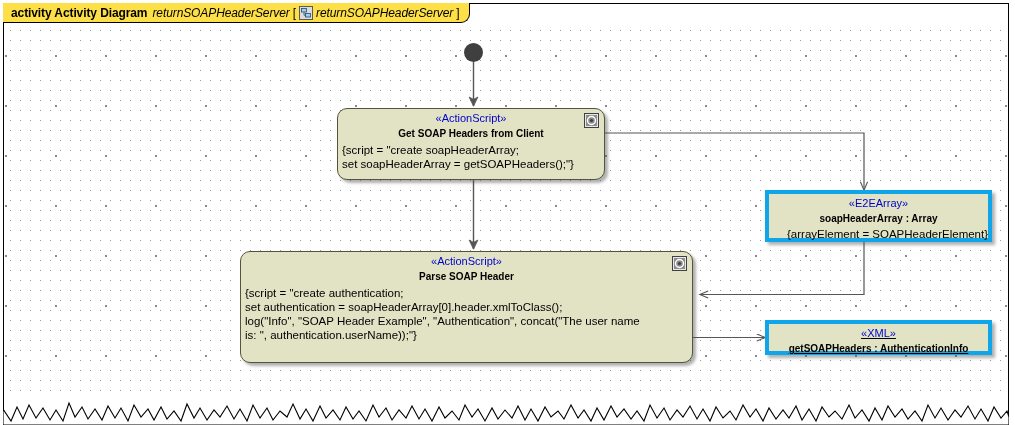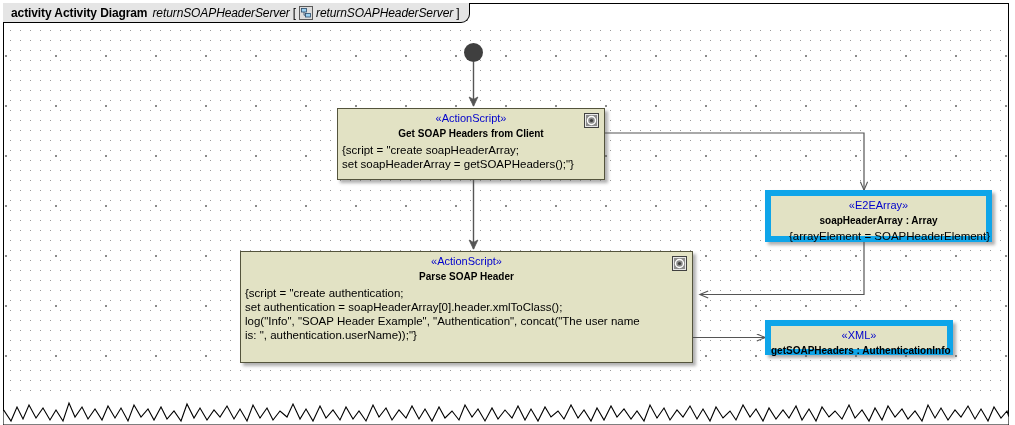--- a/index.html
+++ b/index.html
@@ -56,21 +56,21 @@
   
   #header-tab {
     position: absolute;
     left: 3px;
     top: 3px;
     height: 20px;
     border: 1px solid #000000;
     border-left: none;
     border-top: none;
     border-radius: 0 0 9px 0;
-    background: #e5e5e5;
+    background: #fde047;
     padding: 0 9px 0 8px;
     display: flex;
     align-items: center;
     box-sizing: border-box;
     white-space: nowrap;
   }
   .hdr-bold {
     font-size: 12px;
     font-weight: bold;
     color: #000000;
@@ -124,28 +124,28 @@
     left: 0; top: 0;
     width: 1015px; height: 425px;
     pointer-events: none;
   }
 
   
   .action-node {
     position: absolute;
     background: #e2e2c4;
     border: 1px solid #54543c;
-    border-radius: 0;
+    border-radius: 10px;
     box-shadow: 3px 3px 3px rgba(80,80,80,0.45);
     box-sizing: border-box;
   }
   .object-node {
     position: absolute;
     background: #e2e2c4;
-    border: 6px solid #0ea5e9;
+    border: 4px solid #0ea5e9;
     box-shadow: 3px 3px 3px rgba(80,80,80,0.45);
     box-sizing: border-box;
   }
   .stereotype {
     text-align: center;
     color: #0000cc;
     font-size: 11px;
     line-height: 13px;
     padding-top: 3px;
     white-space: nowrap;
@@ -266,21 +266,21 @@
 log("Info", "SOAP Header Example", "Authentication", concat("The user name
 is: ", authentication.userName));"}</div>
   </div>
 
   <div class="object-node" style="left:765px; top:190px; width:227px; height:52px;">
     <div class="stereotype">«E2EArray»</div>
     <div class="node-name">soapHeaderArray : Array</div>
     <div class="obj-constraint">{arrayElement = SOAPHeaderElement}</div>
   </div>
 
-  <div class="object-node" style="left:765px; top:320px; width:188px; height:35px;">
+  <div class="object-node" style="left:765px; top:320px; width:227px; height:35px;text-decoration:underline;">
     <div class="stereotype">«XML»</div>
     <div class="node-name">getSOAPHeaders : AuthenticationInfo</div>
   </div>
 
   <div id="torn">
     <svg width="1006" height="34" viewBox="0 0 1006 34">
       <path d="M0,34 L0,18
         L8,30 L14,16 L20,28 L26,14 L33,27 L40,17 L47,29 L53,19 L60,30
         L66,12 L72,26 L79,16 L85,28 L92,18 L99,29 L105,15 L112,27 L118,17
         L125,30 L131,14 L138,26 L145,18 L151,29 L158,16 L164,28 L171,20

